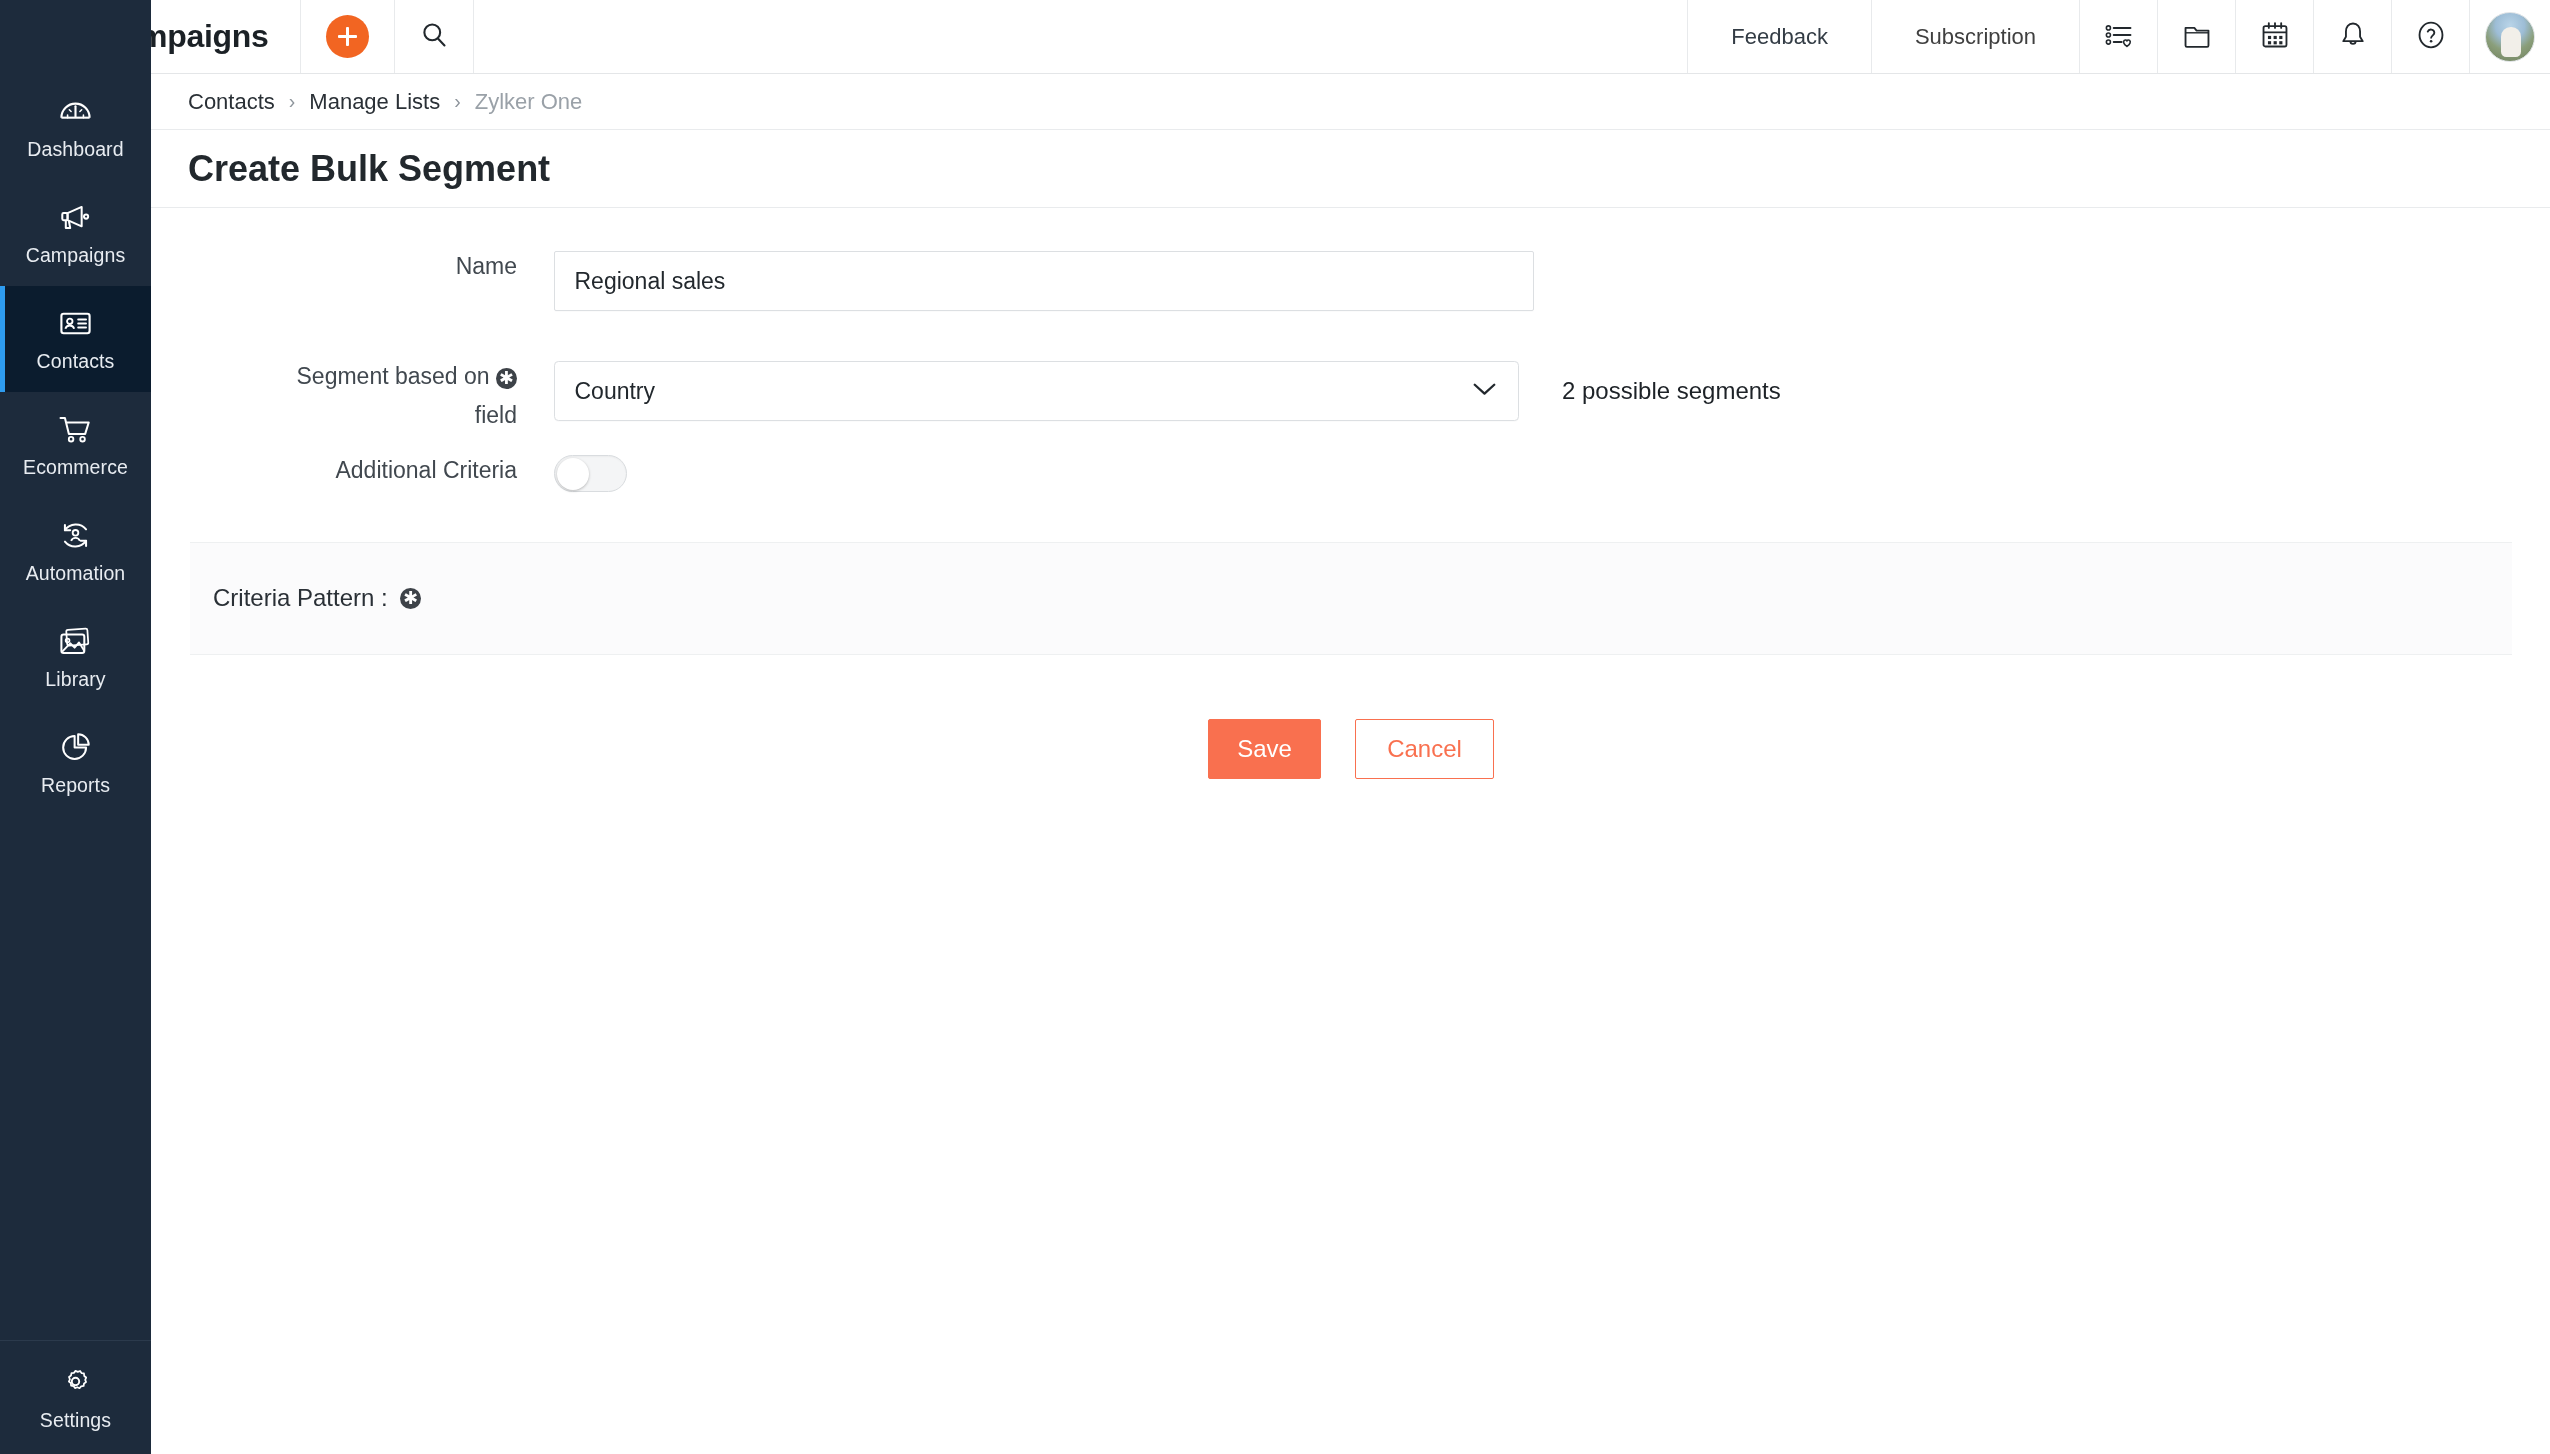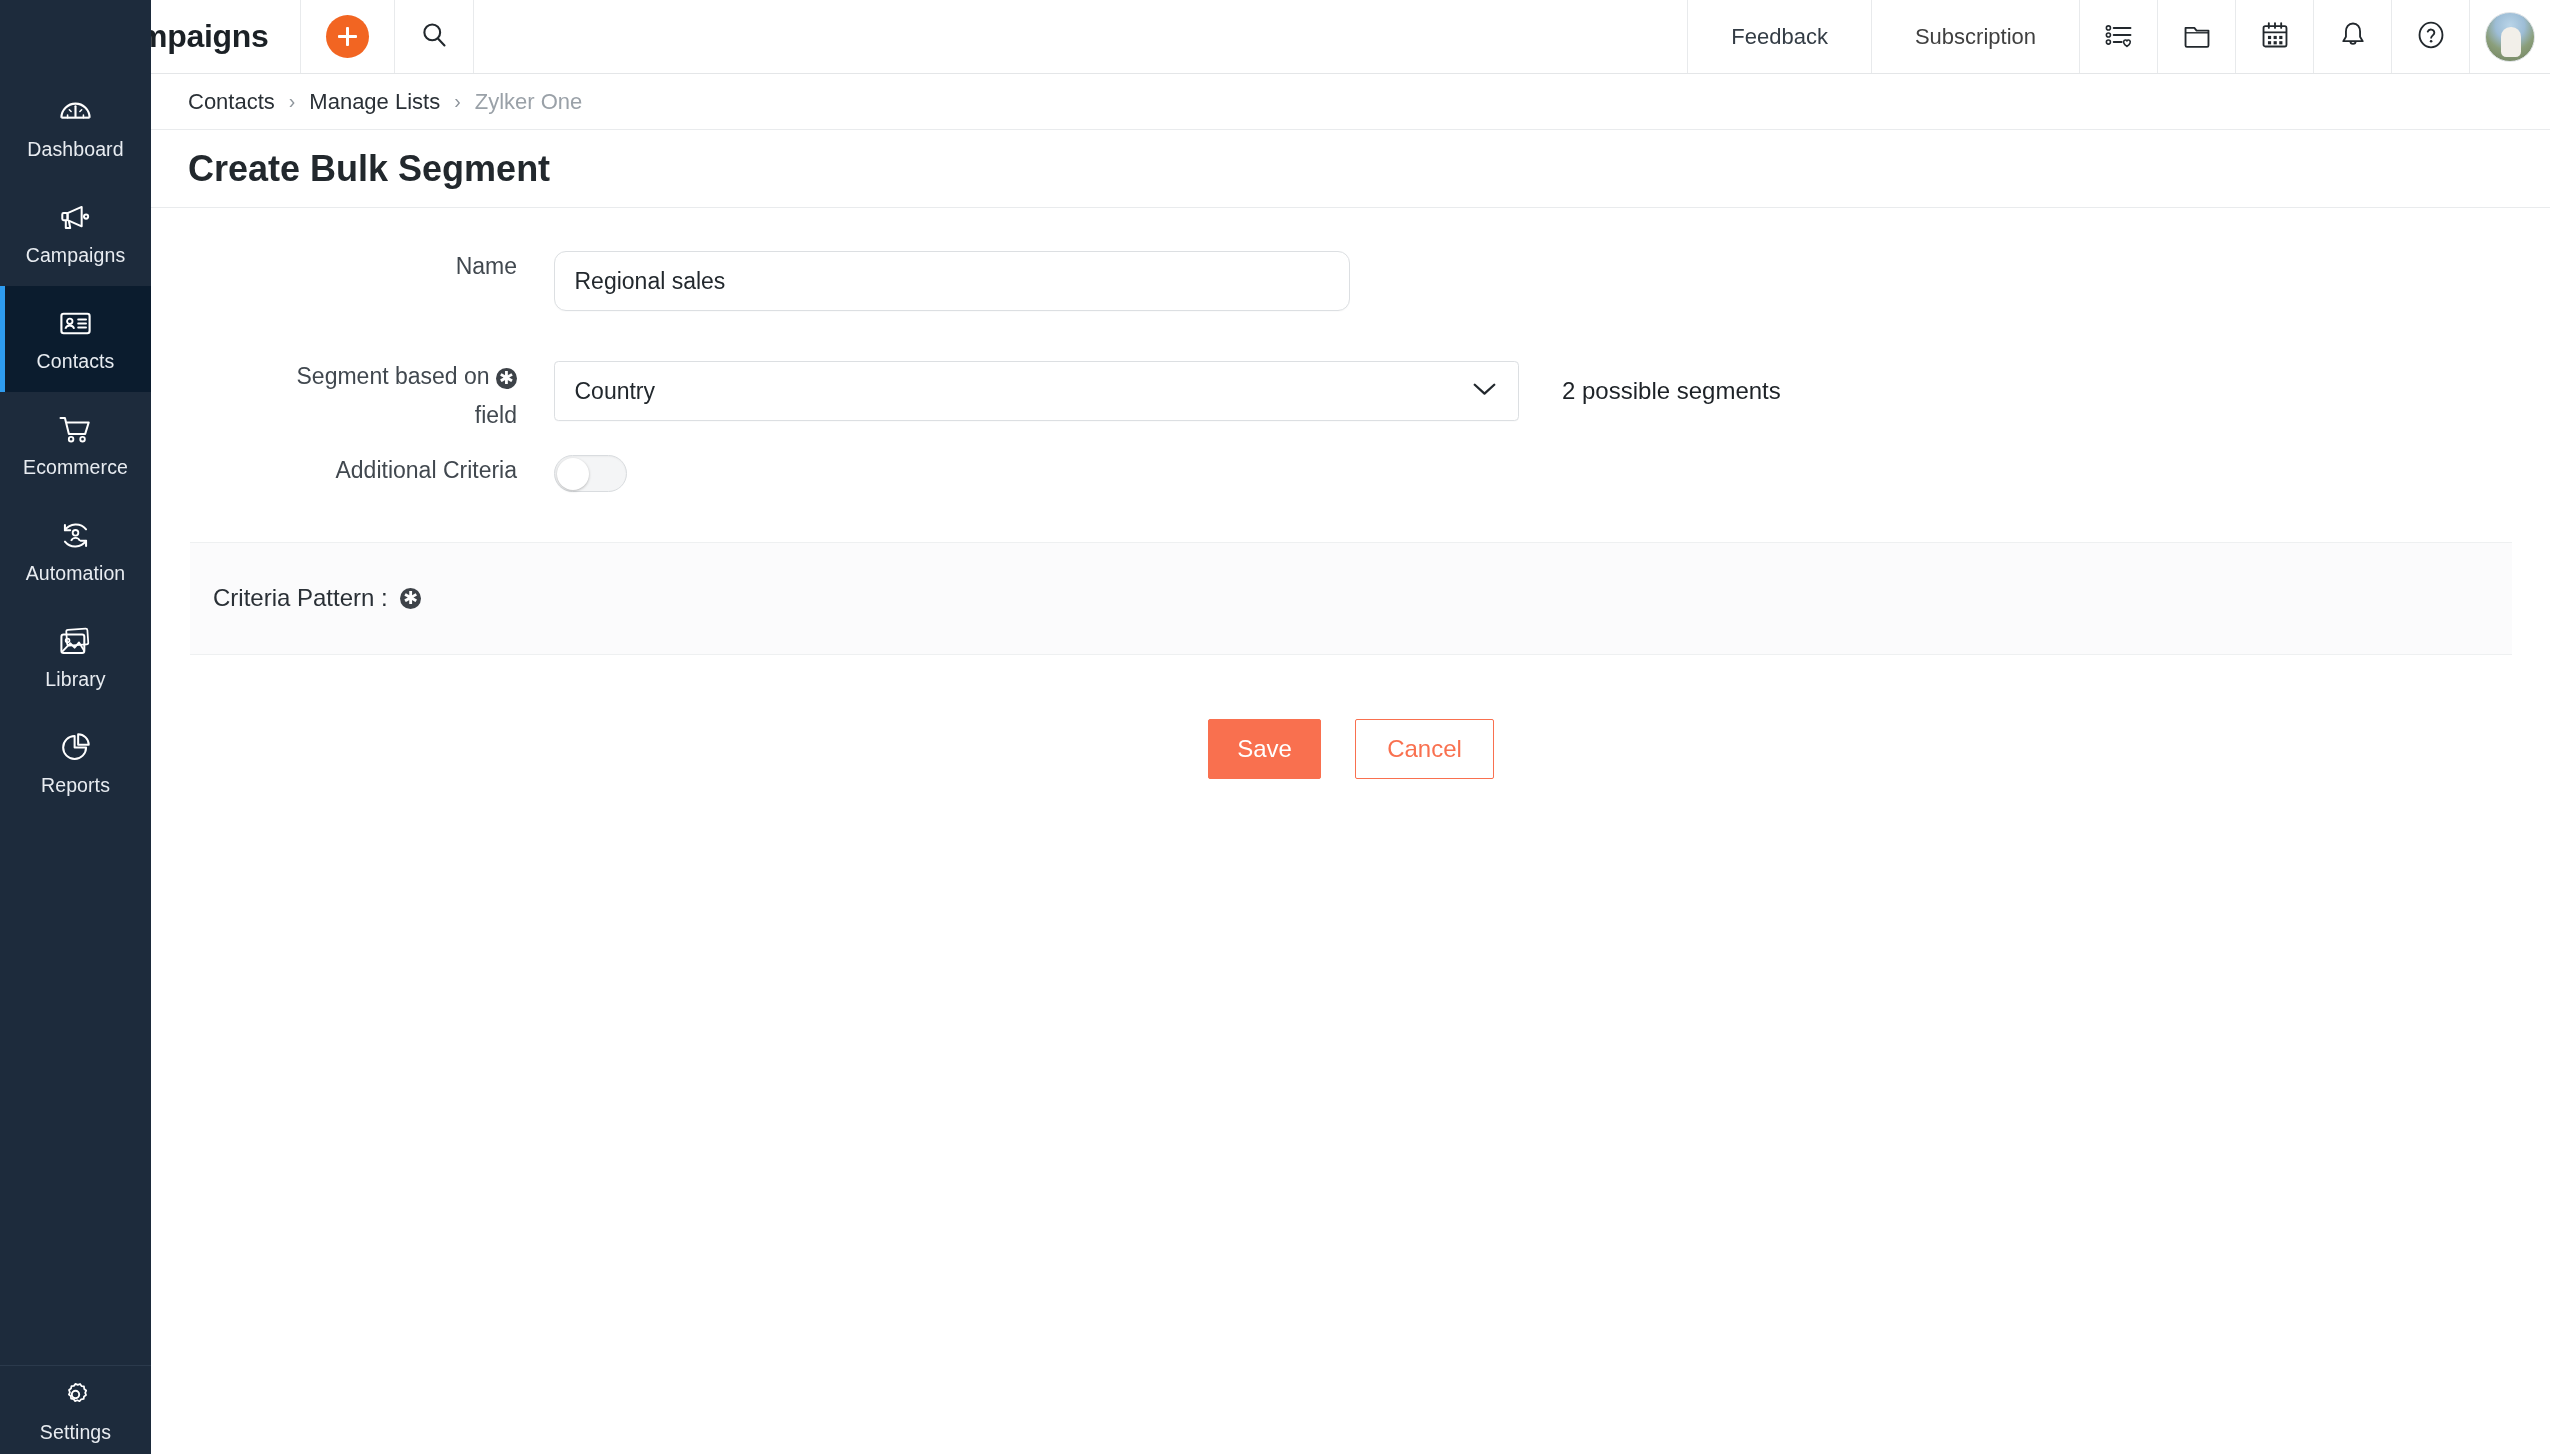--- a/index.html
+++ b/index.html
@@ -85,21 +85,21 @@
   .nav-item.active { background: #0b1c2e; }
   .nav-item.active::before {
     content: ""; position: absolute; left: 0; top: 0; bottom: 0; width: 5.3px;
     background: #2e9cf0;
   }
   .nav-icon { width: 37px; height: 37px; display: block; }
   .nav-label {
     font-size: 19.5px; color: #e8ecf1; letter-spacing: 0.1px; white-space: nowrap;
   }
   .nav-spacer { flex: 1; }
-  .nav-item.settings { border-top: 0.9px solid #2b3a4c; height: 89px; }
+  .nav-item.settings { border-top: 0.9px solid #2b3a4c; height: 114px; }
 
   
   .content {
     position: absolute; top: 74px; left: 151px;
     width: 2400px; height: 1380px; background: #ffffff;
   }
   .breadcrumb {
     height: 56px; display: flex; align-items: center;
     padding-left: 37px; gap: 14px;
     border-bottom: 0.9px solid #e9ebed;
@@ -125,21 +125,21 @@
     flex-wrap: wrap;
   }
   .label-text { display: inline; }
   .req-star {
     display: inline-flex; align-items: center; justify-content: center;
     width: 21px; height: 21px; border-radius: 50%; background: #3d4248;
     color: #ffffff; font-size: 17.7px; line-height: 1; flex: none;
     margin-top: 3.5px;
   }
   .text-input {
-    width: 796px; height: 60px; border: 0.9px solid #dcdfe2; border-radius: 12px;
+    width: 980px; height: 60px; border: 0.9px solid #dcdfe2; border-radius: 2px;
     background: #ffffff; font-size: 23px; color: #22282d;
     padding: 0 19.5px; font-family: "Liberation Sans", sans-serif; outline: none;
     box-shadow: 0 0.9px 0.9px rgba(0,0,0,0.02);
   }
   .select-wrap { position: relative; width: 965px; }
   .select-box {
     width: 965px; height: 60px; border: 0.9px solid #dcdfe2; border-radius: 4.4px;
     background: #ffffff; font-size: 23px; color: #22282d;
     display: flex; align-items: center; padding: 0 19.5px; cursor: pointer;
     box-shadow: 0 0.9px 0.9px rgba(0,0,0,0.02);

